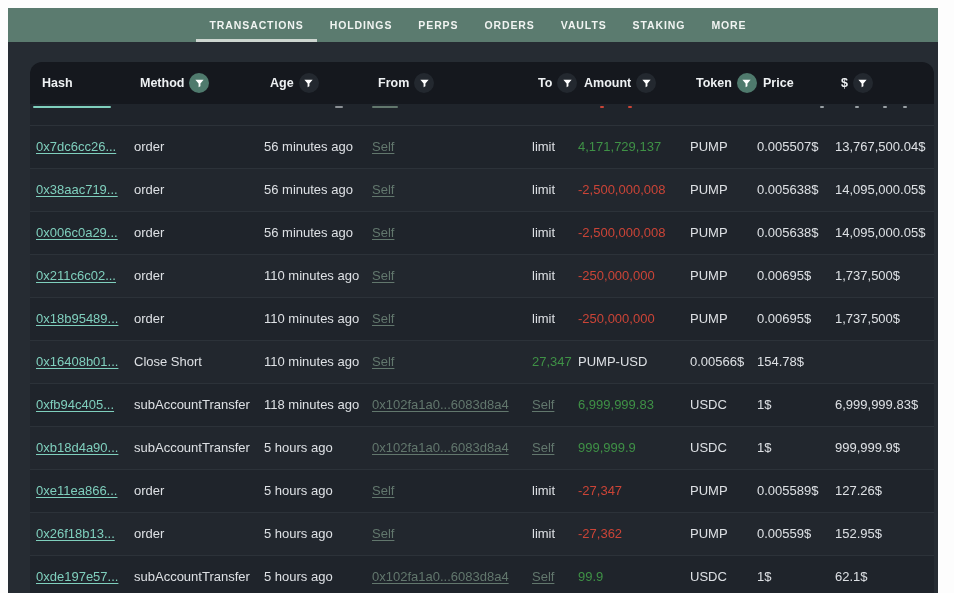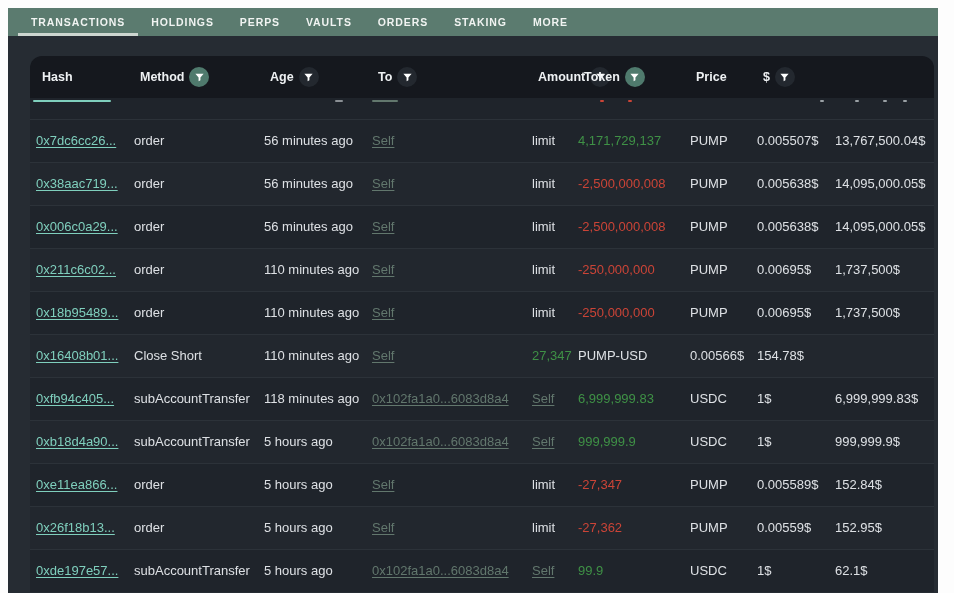--- a/index.html
+++ b/index.html
@@ -1,20 +1,20 @@
 <!DOCTYPE html>
 <html><head>
 <meta charset="utf-8">
 <style>
   html,body{margin:0;padding:0;background:#fdfdfd;width:954px;height:593px;overflow:hidden;
     font-family:"Liberation Sans","DejaVu Sans",sans-serif;}
   #app{position:absolute;left:8px;top:8px;right:16px;bottom:0;background:#262c33;}
 
   
-  #tabbar{height:28px;background:#5b7b6f;display:flex;align-items:stretch;padding-left:10px;}
+  #tabbar{height:34px;background:#5b7b6f;display:flex;align-items:stretch;padding-left:10px;justify-content:center;}
   .tab{position:relative;display:flex;align-items:center;padding:0 13px;color:#f1f4f2;
     font-size:10.5px;font-weight:700;letter-spacing:.9px;cursor:pointer;white-space:nowrap;}
   .tab.active::after{content:"";position:absolute;left:0;right:0;bottom:0;height:3px;background:#cdd6d0;}
 
   
   #card{margin:20px 4px 0 22px;}
   .grid{display:grid;grid-template-columns:98px 130px 108px 160px 46px 112px 67px 78px 1fr;align-items:center;}
   #thead{height:42px;background:#15181e;border-radius:12px 12px 0 0;padding-left:12px;
     color:#eef1f3;font-size:12.5px;font-weight:700;}
   .th{display:flex;align-items:center;gap:5px;}
@@ -50,25 +50,25 @@
 
   <div class="tab">
     <span>HOLDINGS</span>
   </div>
 
   <div class="tab">
     <span>PERPS</span>
   </div>
 
   <div class="tab">
+    <span>ORDERS</span>
+  </div>
+
+  <div class="tab">
     <span>VAULTS</span>
-  </div>
-
-  <div class="tab">
-    <span>ORDERS</span>
   </div>
 
   <div class="tab">
     <span>STAKING</span>
   </div>
 
   <div class="tab">
     <span>MORE</span>
   </div>
 </nav>
@@ -91,20 +91,28 @@
 
   <div class="th">
     <span>Age</span>
     <span class="fchip f-inactive">
       <svg width="11" height="11" viewBox="0 0 24 24" aria-hidden="true">
         <path d="M3 4h18l-7 8v6l-4 2v-8L3 4z" fill="#ffffff"></path>
       </svg>
     </span>
   </div>
 
+  <div class="th">
+    <span>From</span>
+    <span class="fchip f-inactive">
+      <svg width="11" height="11" viewBox="0 0 24 24" aria-hidden="true">
+        <path d="M3 4h18l-7 8v6l-4 2v-8L3 4z" fill="#ffffff"></path>
+      </svg>
+    </span>
+  </div>
 
   <div class="th">
     <span>To</span>
     <span class="fchip f-inactive">
       <svg width="11" height="11" viewBox="0 0 24 24" aria-hidden="true">
         <path d="M3 4h18l-7 8v6l-4 2v-8L3 4z" fill="#ffffff"></path>
       </svg>
     </span>
   </div>
 
@@ -251,21 +259,21 @@
 
   <div class="t-row grid">
     <div class="cell"><span class="lnk lnk-hash">0xe11ea866...</span></div>
     <div class="cell">order</div>
     <div class="cell">5 hours ago</div>
     <div class="cell"><span class="lnk lnk-muted">Self</span></div>
     <div class="cell"><span>limit</span></div>
     <div class="cell amt-red">-27,347</div>
     <div class="cell">PUMP</div>
     <div class="cell">0.005589$</div>
-    <div class="cell">152.84$</div>
+    <div class="cell">127.26$</div>
   </div>
 
   <div class="t-row grid">
     <div class="cell"><span class="lnk lnk-hash">0x26f18b13...</span></div>
     <div class="cell">order</div>
     <div class="cell">5 hours ago</div>
     <div class="cell"><span class="lnk lnk-muted">Self</span></div>
     <div class="cell"><span>limit</span></div>
     <div class="cell amt-red">-27,362</div>
     <div class="cell">PUMP</div>

